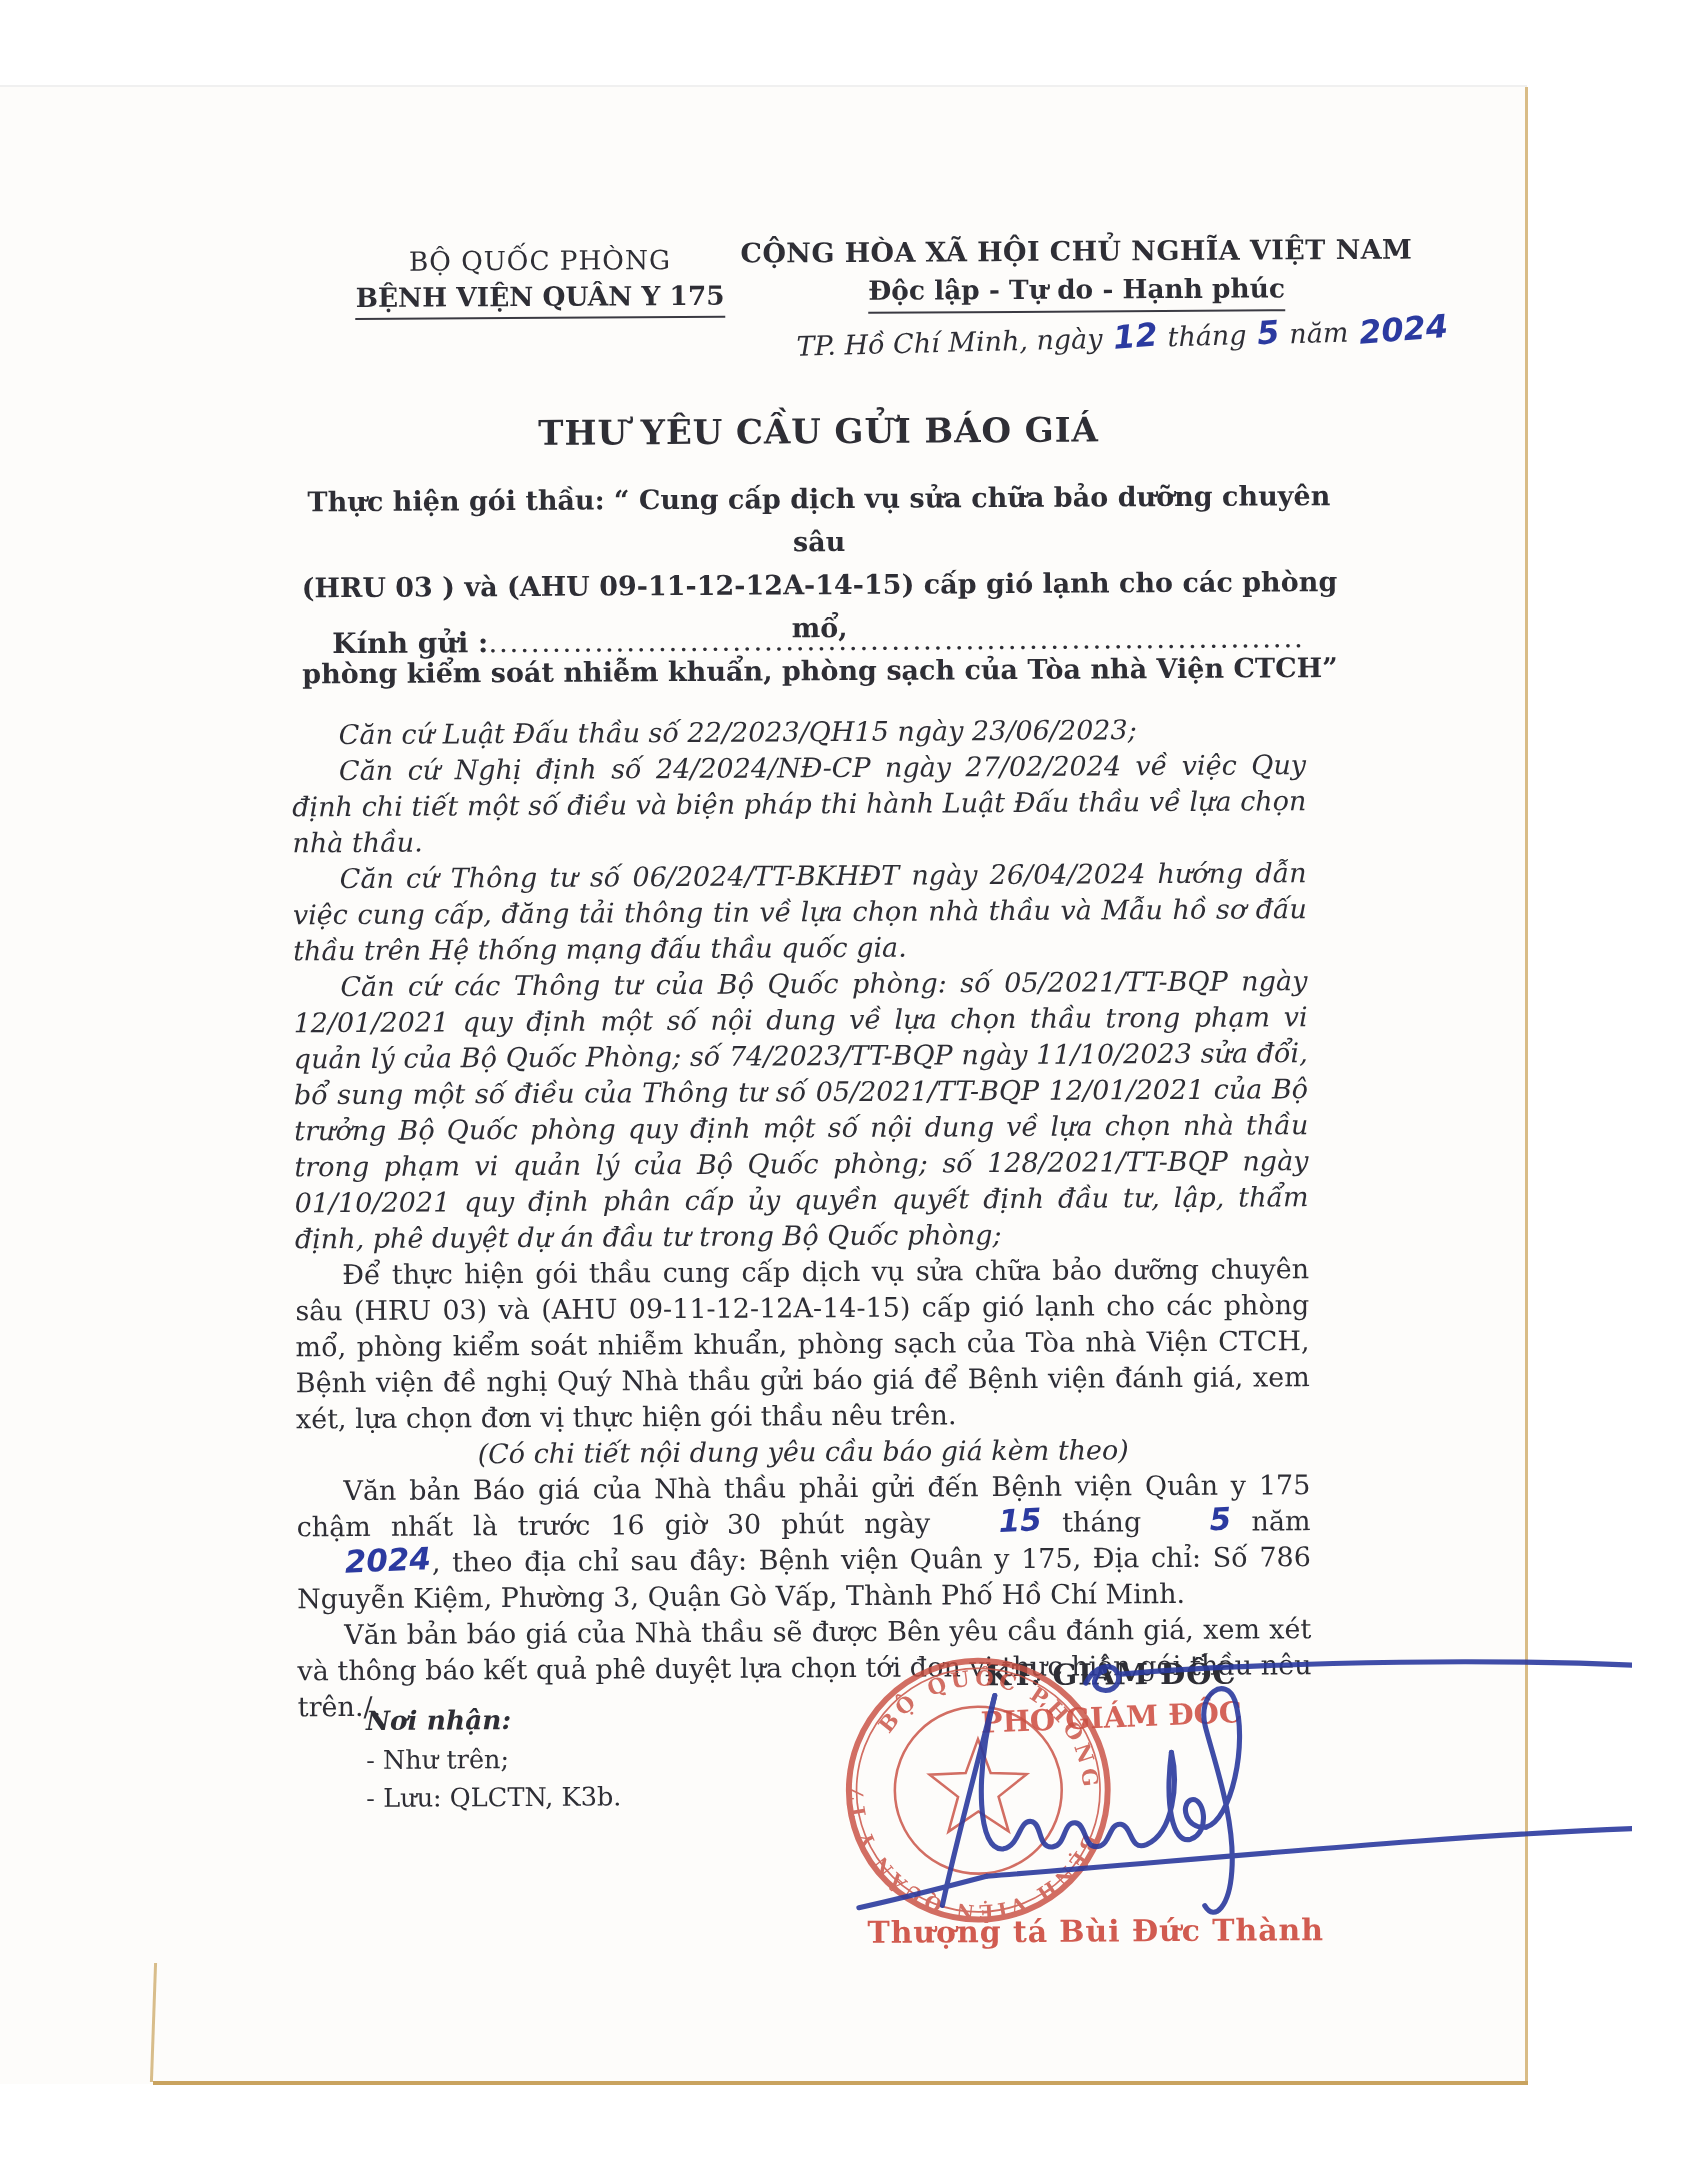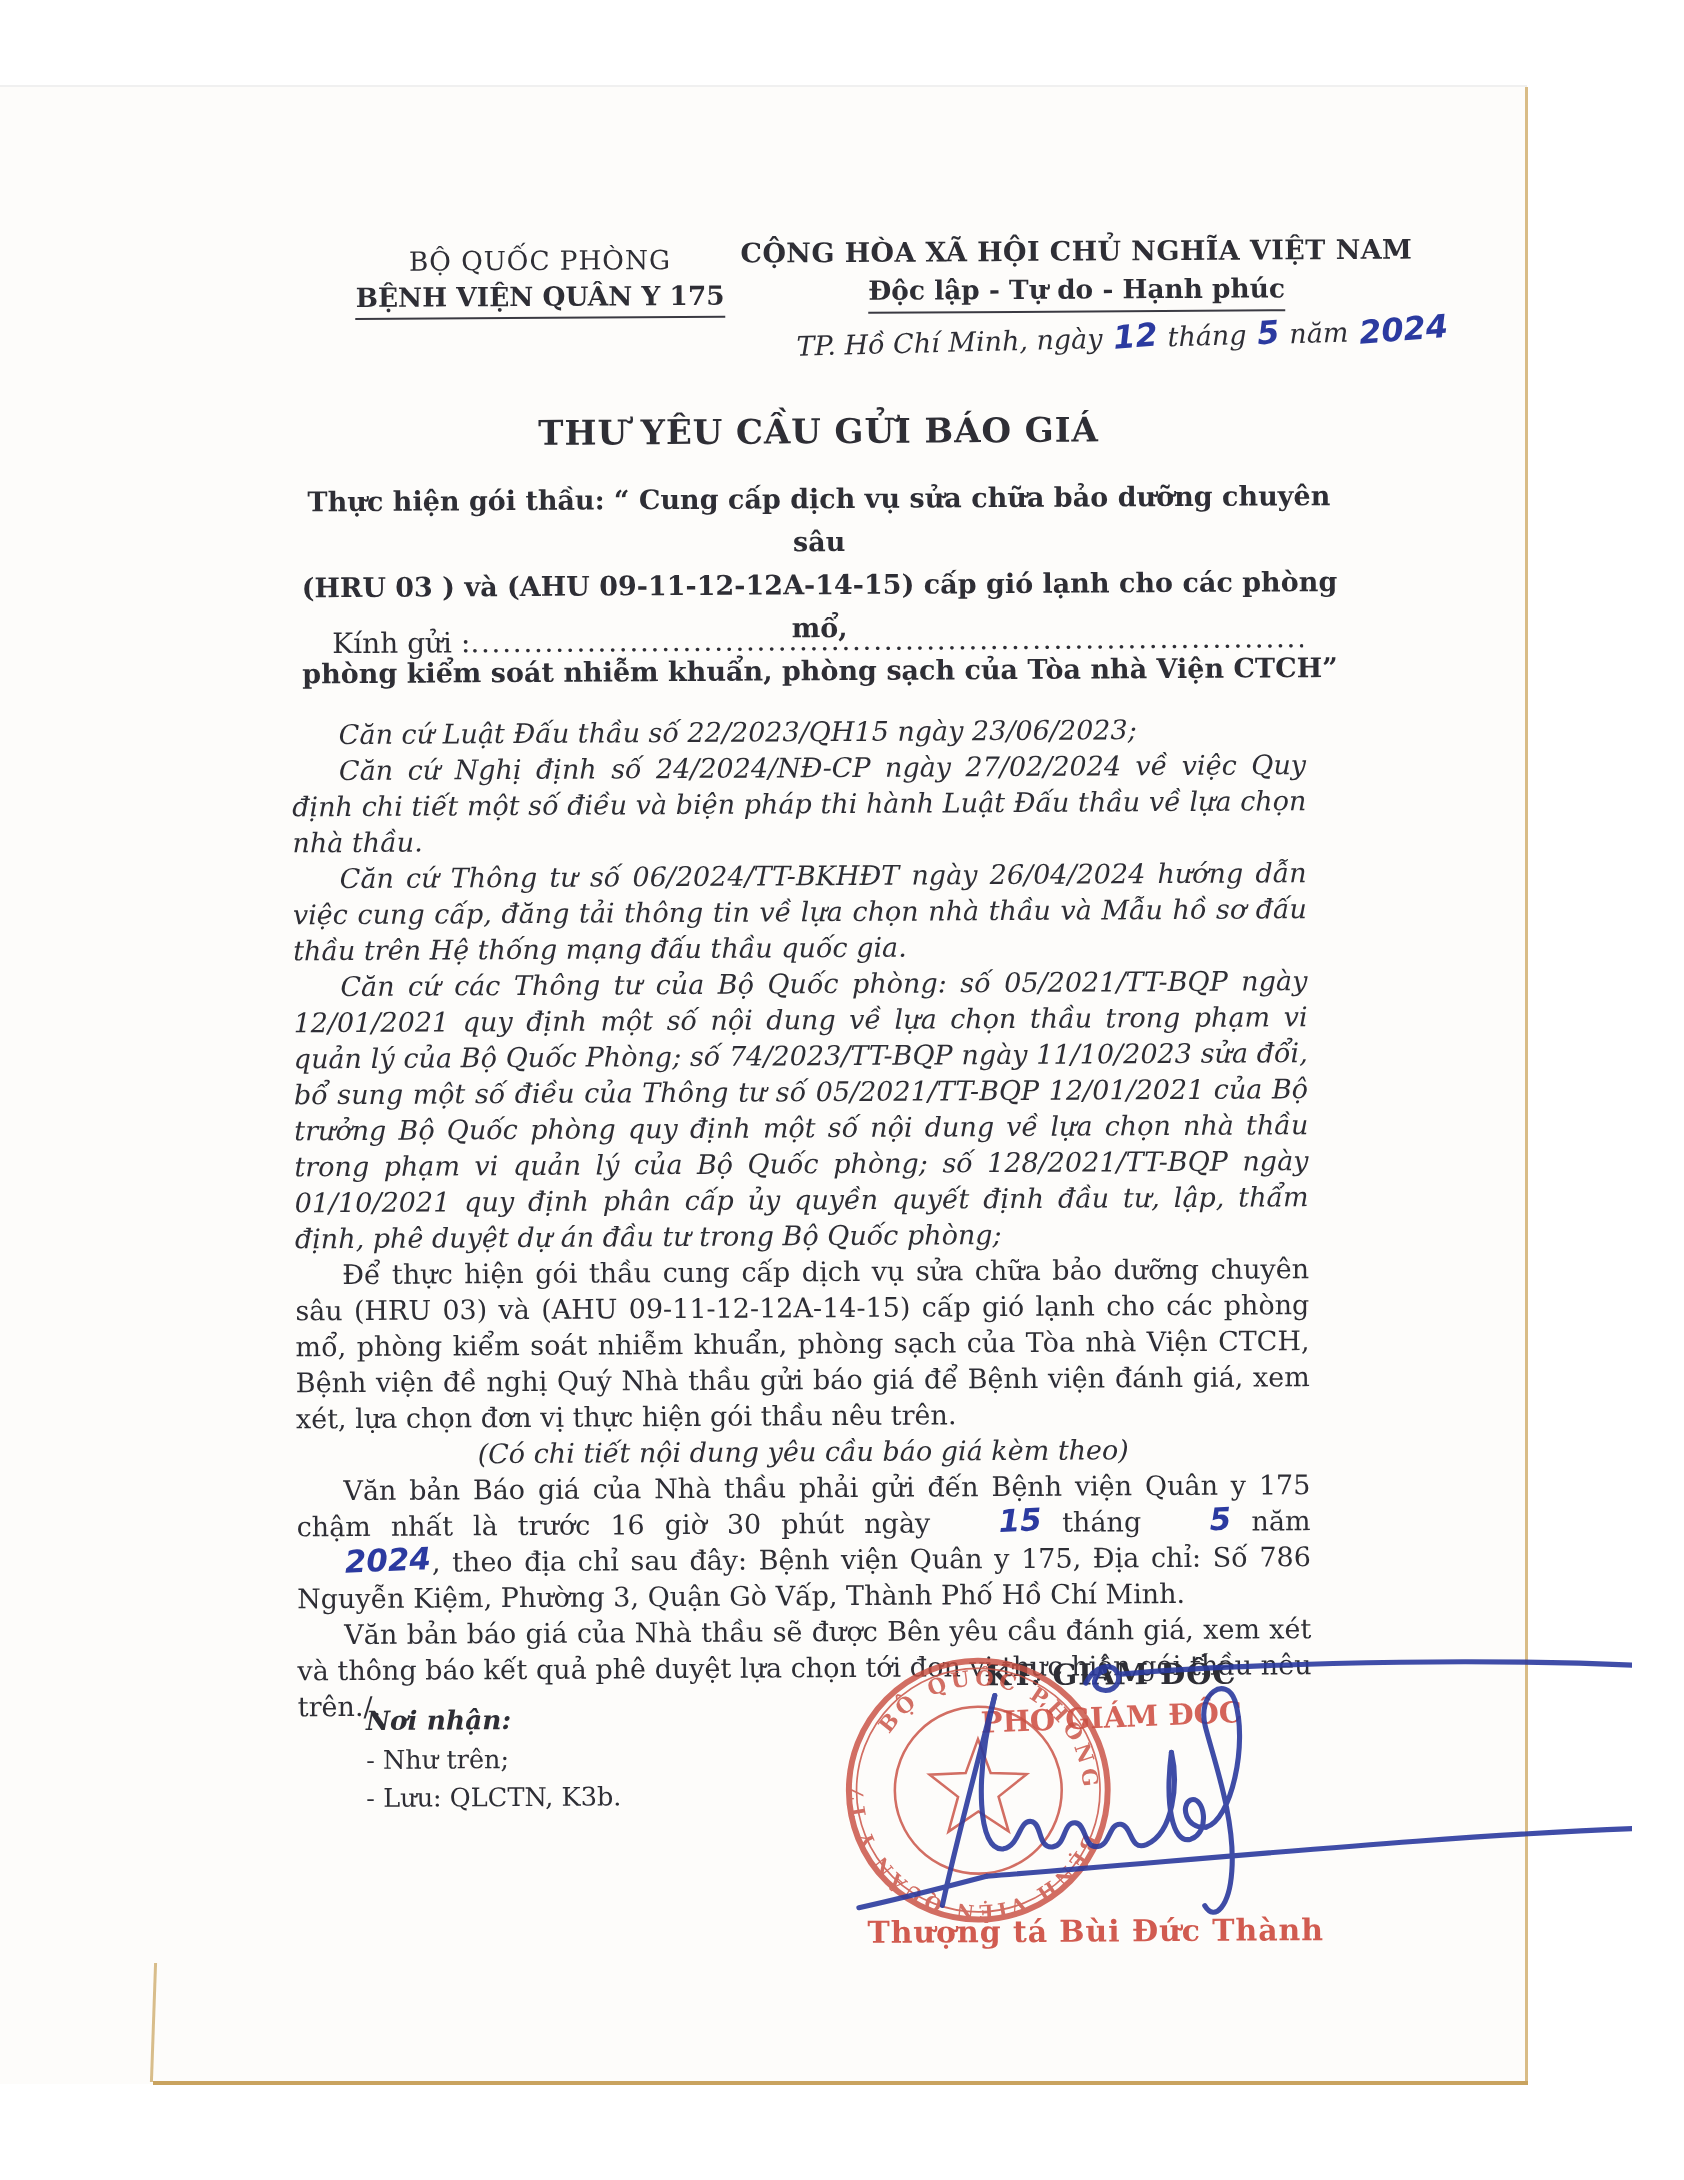--- a/index.html
+++ b/index.html
@@ -23,21 +23,21 @@
                  border-bottom:2.6px solid #3a3a42;padding-bottom:6px;}
   .dateline{position:absolute;left:801px;top:322px;width:664px;font-style:italic;font-size:27px;
             transform:rotate(-1.1deg);white-space:nowrap;}
   .hw{color:#2b3aa0;font-family:"DejaVu Sans",sans-serif;font-style:italic;font-weight:bold;
       display:inline-block;transform:rotate(-3deg);font-size:32px;line-height:1;padding:0 1.7px;}
   .doc-title{position:absolute;left:290px;top:411px;width:1065px;text-align:center;
              font-size:34px;font-weight:bold;letter-spacing:0.9px;}
   .doc-subtitle{position:absolute;left:290px;top:477px;width:1065px;text-align:center;
                 font-size:27px;font-weight:bold;line-height:43px;}
   .salutation{position:absolute;left:335px;top:624px;width:971px;font-size:28px;white-space:nowrap;overflow:hidden;}
-  .salutation .lbl{font-weight:normal;}
+  .salutation .lbl{font-weight:bold;}
   .salutation .dots{letter-spacing:1.7px;}
 
   .body-text{position:absolute;left:294px;top:714px;width:1014px;font-size:27px;line-height:36px;
              text-align:justify;}
   .body-text p{margin:0;text-indent:47px;}
   .body-text p.cite{font-style:italic;}
   .body-text p.note{text-align:center;text-indent:0;font-style:italic;}
   .hw-inline{color:#2b3aa0;font-family:"DejaVu Sans",sans-serif;font-style:italic;font-weight:bold;
              display:inline-block;transform:rotate(-2deg);font-size:31px;line-height:1;padding:0 0.9px;}
 

